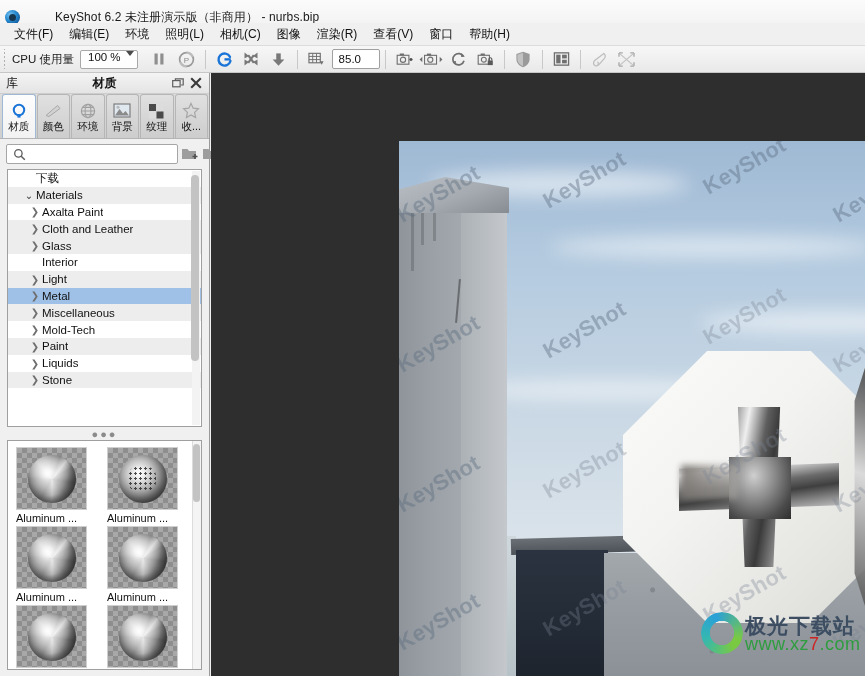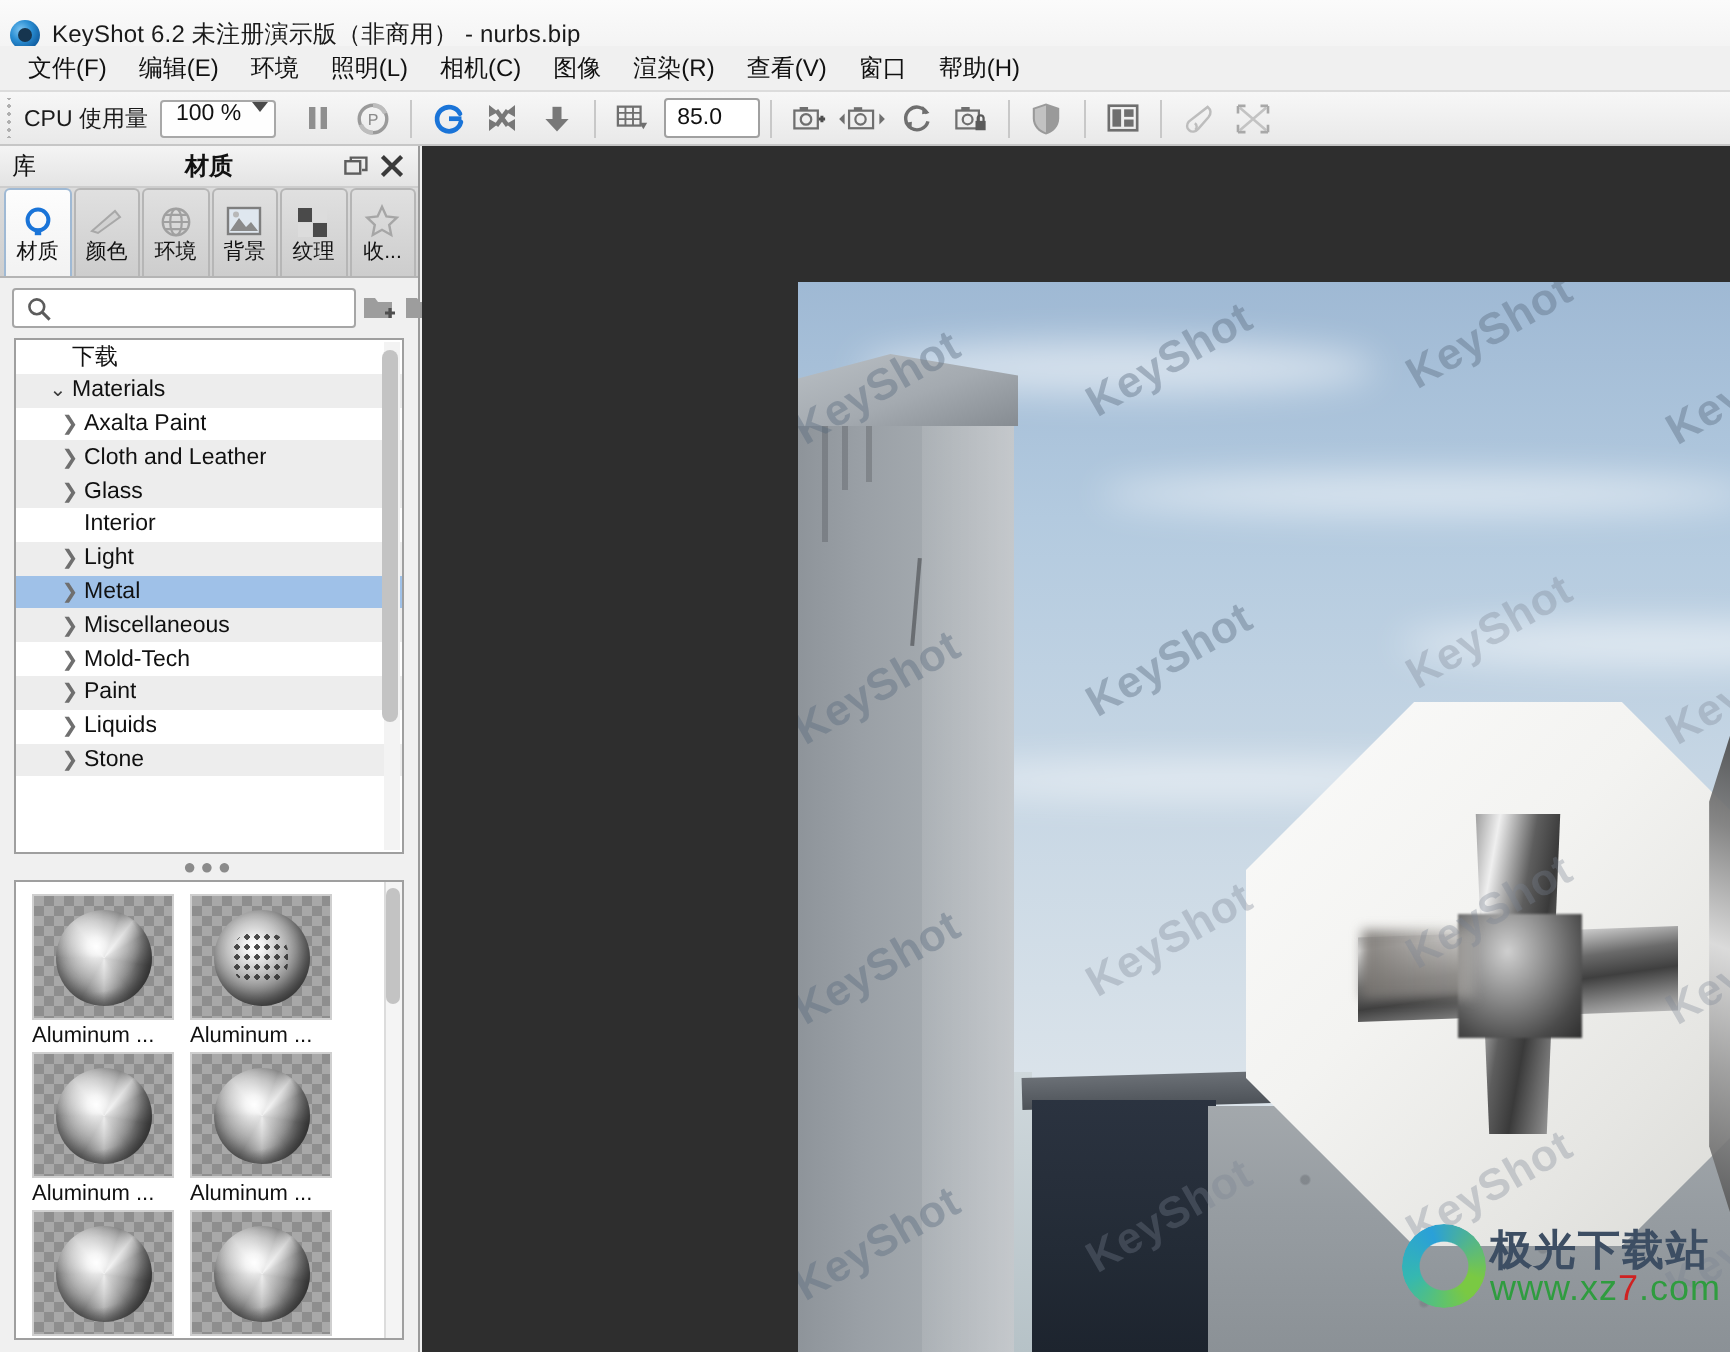--- a/index.html
+++ b/index.html
@@ -15,21 +15,21 @@
     width: 865px; height: 676px;
     overflow: hidden;
     background: #f0f0f0;
   }
 
   
   .titlebar {
     position: absolute; left: 0; top: 0; width: 865px; height: 36px;
     background: linear-gradient(#fbfbfb, #f0f0f0);
     border-bottom: 1px solid #d8d8d8;
-    display: flex; align-items: center;
+    display: flex; align-items: center; gap: 29px;
   }
   .ks-logo {
     width: 15px; height: 15px; margin-left: 5px; margin-right: 6px;
     border-radius: 50%;
     background: radial-gradient(circle at 36% 34%, #7fc6f2 0%, #2b8fd4 38%, #1464a8 70%, #0d4f88 100%);
     position: relative; flex: none;
   }
   .ks-logo::after {
     content: ""; position: absolute; left: 4px; top: 4px;
     width: 7px; height: 7px; border-radius: 50%;
@@ -170,21 +170,21 @@
     color: #8b8b8b; font-size: 11px; letter-spacing: 2px; flex: none;
   }
 
   .grid-wrap {
     margin: 0 7px 6px 7px; background: #fff; border: 1px solid #9f9f9f;
     flex: 1; position: relative; overflow: hidden;
   }
   .grid {
     position: absolute; left: 0; top: 0; right: 9px; bottom: 0;
     padding: 6px 0 0 8px; display: flex; flex-wrap: wrap;
-    align-content: flex-start; gap: 0px 8px;
+    align-content: flex-start; gap: 0px 20px;
   }
   .mat-cell { width: 71px; margin-bottom: 2px; }
   .thumb {
     width: 71px; height: 63px; border: 1px solid #cfcfcf;
     position: relative; overflow: hidden;
     background:
       repeating-conic-gradient(#8e8e8e 0% 25%, #a8a8a8 0% 50%) 0 0 / 10px 10px;
   }
   .thumb .ball {
     position: absolute; left: 50%; top: 50%; width: 48px; height: 48px;

